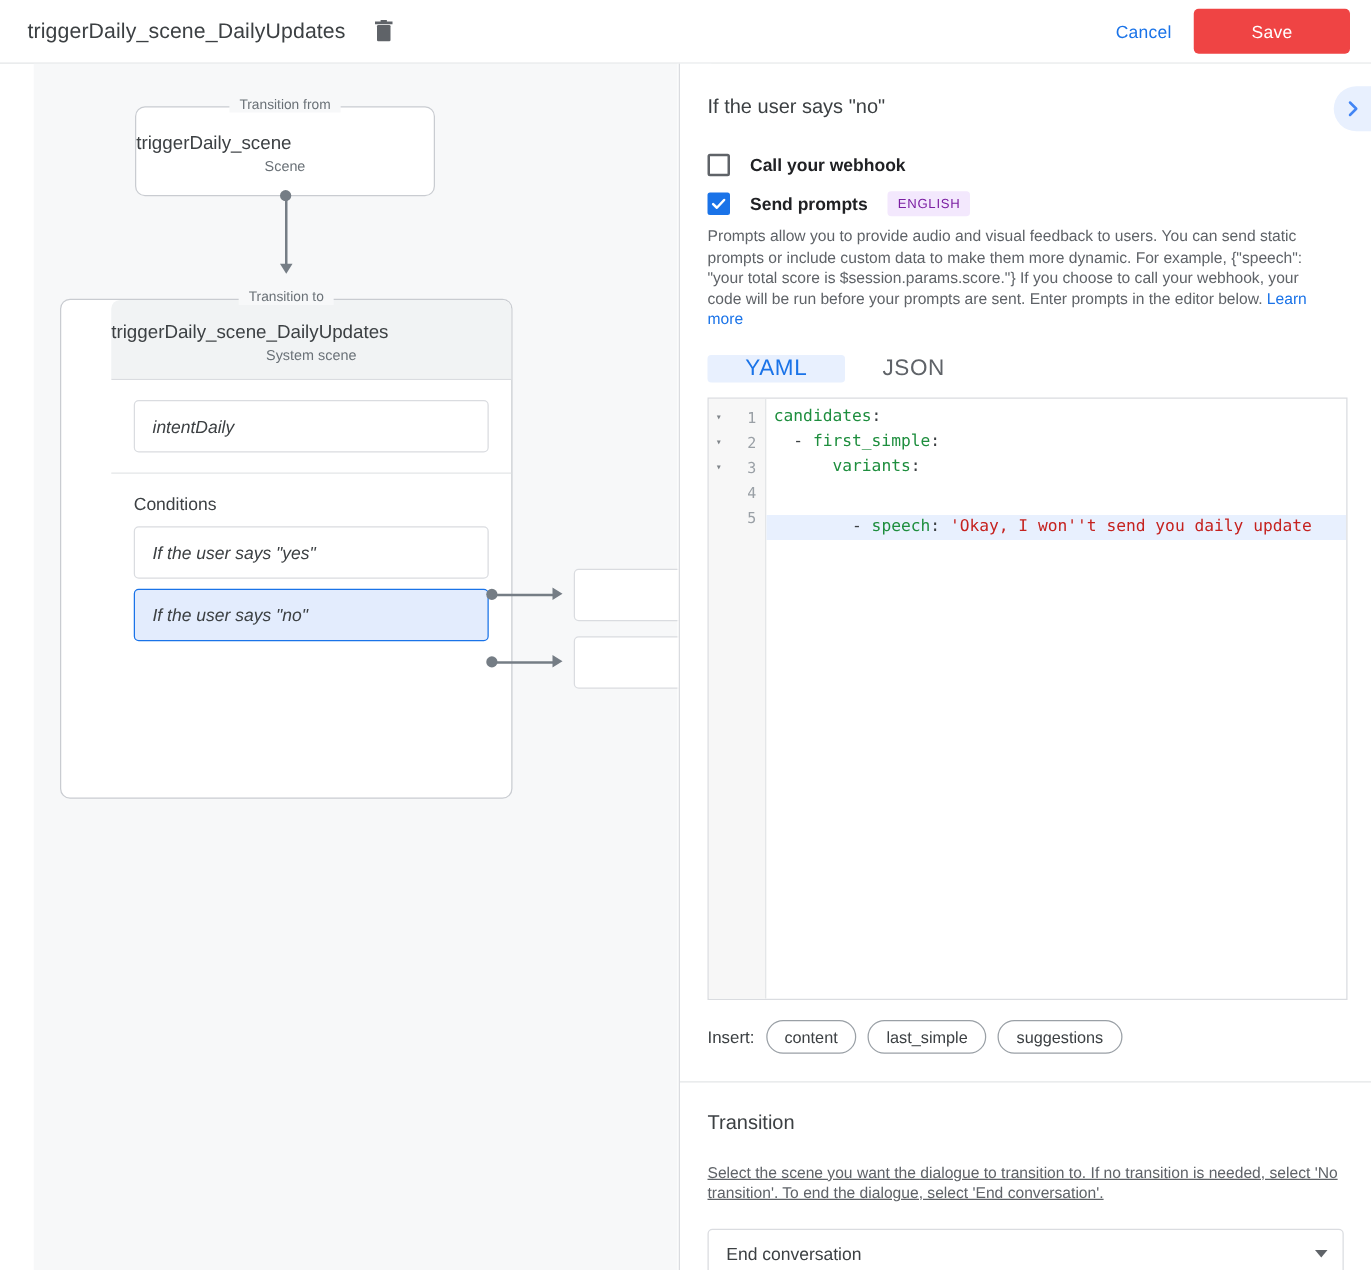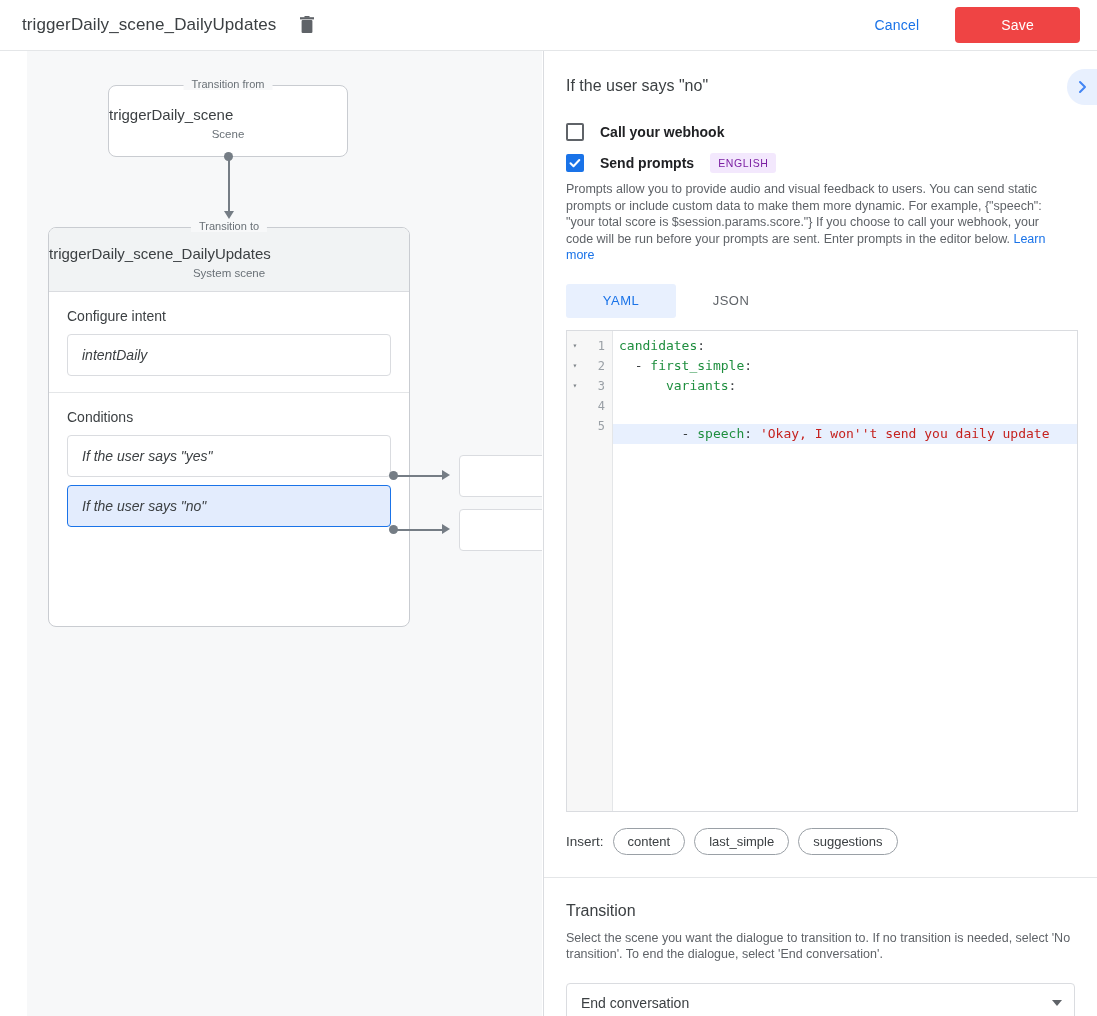--- a/index.html
+++ b/index.html
@@ -25,21 +25,21 @@
     letter-spacing: .1px;
   }
   .trash-btn {
     margin-left: 18px;
     width: 26px; height: 26px;
     display: flex; align-items: center; justify-content: center;
     cursor: pointer;
   }
   .topbar-actions {
     margin-left: auto; margin-right: 17px;
-    display: flex; align-items: center; gap: 20px;
+    display: flex; align-items: center; gap: 2px;
   }
   .btn-cancel {
     background: none; border: none;
     color: #1a73e8; font-size: 14px; font-weight: 500;
     font-family: inherit;
     padding: 9px 16px; border-radius: 4px; cursor: pointer;
     letter-spacing: .2px;
   }
   .btn-save {
     background: #ef4444; border: none;
@@ -103,24 +103,25 @@
   }
   .arrow-right {
     position: absolute;
     width: 0; height: 0;
     border-top: 5px solid transparent;
     border-bottom: 5px solid transparent;
     border-left: 8px solid #757d85;
   }
 
   .node-to {
-    position: absolute; left: 21px; top: 176px;
+    position: absolute; left: 21px; top: 188px;
     width: 362px; height: 400px;
     border: 1px solid #c9ccd1; border-radius: 8px;
     background: #ffffff;
+    padding-left: 40px;
   }
   .node-to-head {
     height: 64px; background: #f1f3f4;
     border-radius: 7px 7px 0 0;
     border-bottom: 1px solid #dadce0;
     padding-top: 17px;
   }
   .node-to-head .node-title { margin-top: 0; font-size: 15px; }
   .node-to-legend { background: #f7f8f9; }
 
@@ -198,23 +199,23 @@
   }
   .helper {
     padding: 8px 22px 0 22px;
     font-size: 12.5px; color: #5f6368; line-height: 16.5px;
     max-width: 530px;
   }
   .link { color: #1a73e8; text-decoration: none; cursor: pointer; }
 
   .tabs { display: flex; margin: 20px 0 0 22px; }
   .tab {
-    width: 110px; height: 34px;
+    width: 110px; height: 22px;
     display: flex; align-items: center; justify-content: center;
-    font-size: 13px; color: #5f6368; cursor: pointer;
+    font-size: 18px; color: #5f6368; cursor: pointer;
     letter-spacing: .5px;
   }
   .tab.active { background: #e8f0fe; color: #1a73e8; border-radius: 3px; }
 
   .editor {
     margin: 12px 0 0 22px;
     width: 512px; height: 482px;
     border: 1px solid #dadce0; background: #ffffff;
     display: flex; overflow: hidden;
     position: relative;
@@ -256,22 +257,22 @@
     padding: 5px 14px; font-size: 13px; color: #3c4043;
     background: #fff; cursor: pointer;
   }
   .divider-h {
     height: 1px; background: #e4e6e8;
     margin: 22px 0 0 0;
   }
   .trans-sect { padding: 24px 22px 0 22px; }
   .trans-title { font-size: 16px; color: #3c4043; }
   .trans-desc {
-    margin-top: 10px;
-    font-size: 12.5px; color: #5f6368; line-height: 16.5px;
+    margin-top: 22px;
+    font-size: 12.5px; color: #5f6368; line-height: 16.5px; text-decoration: underline;
   }
   .select {
     margin-top: 20px; width: 509px; height: 40px;
     border: 1px solid #dadce0; border-radius: 4px;
     display: flex; align-items: center;
     padding: 0 12px 0 14px;
     font-size: 14px; color: #3c4043;
     cursor: pointer;
   }
   .caret {
@@ -313,21 +314,20 @@
   <div class="arrow-down" style="left:197px; top:160px;"></div>
 
   <div class="node-to">
     <div class="node-legend node-to-legend">Transition to</div>
     <div class="node-to-head">
       <div class="node-title">triggerDaily_scene_DailyUpdates</div>
       <div class="node-sub">System scene</div>
     </div>
 
     <div class="section">
-      <div class="section-label">Configure intent</div>
       <div class="pill-box">intentDaily</div>
     </div>
     <div class="sect-divider"></div>
 
     <div class="section">
       <div class="section-label">Conditions</div>
       <div class="pill-box">
         <span>If the user says "yes"</span>
       </div>
       <div class="pill-box selected">

